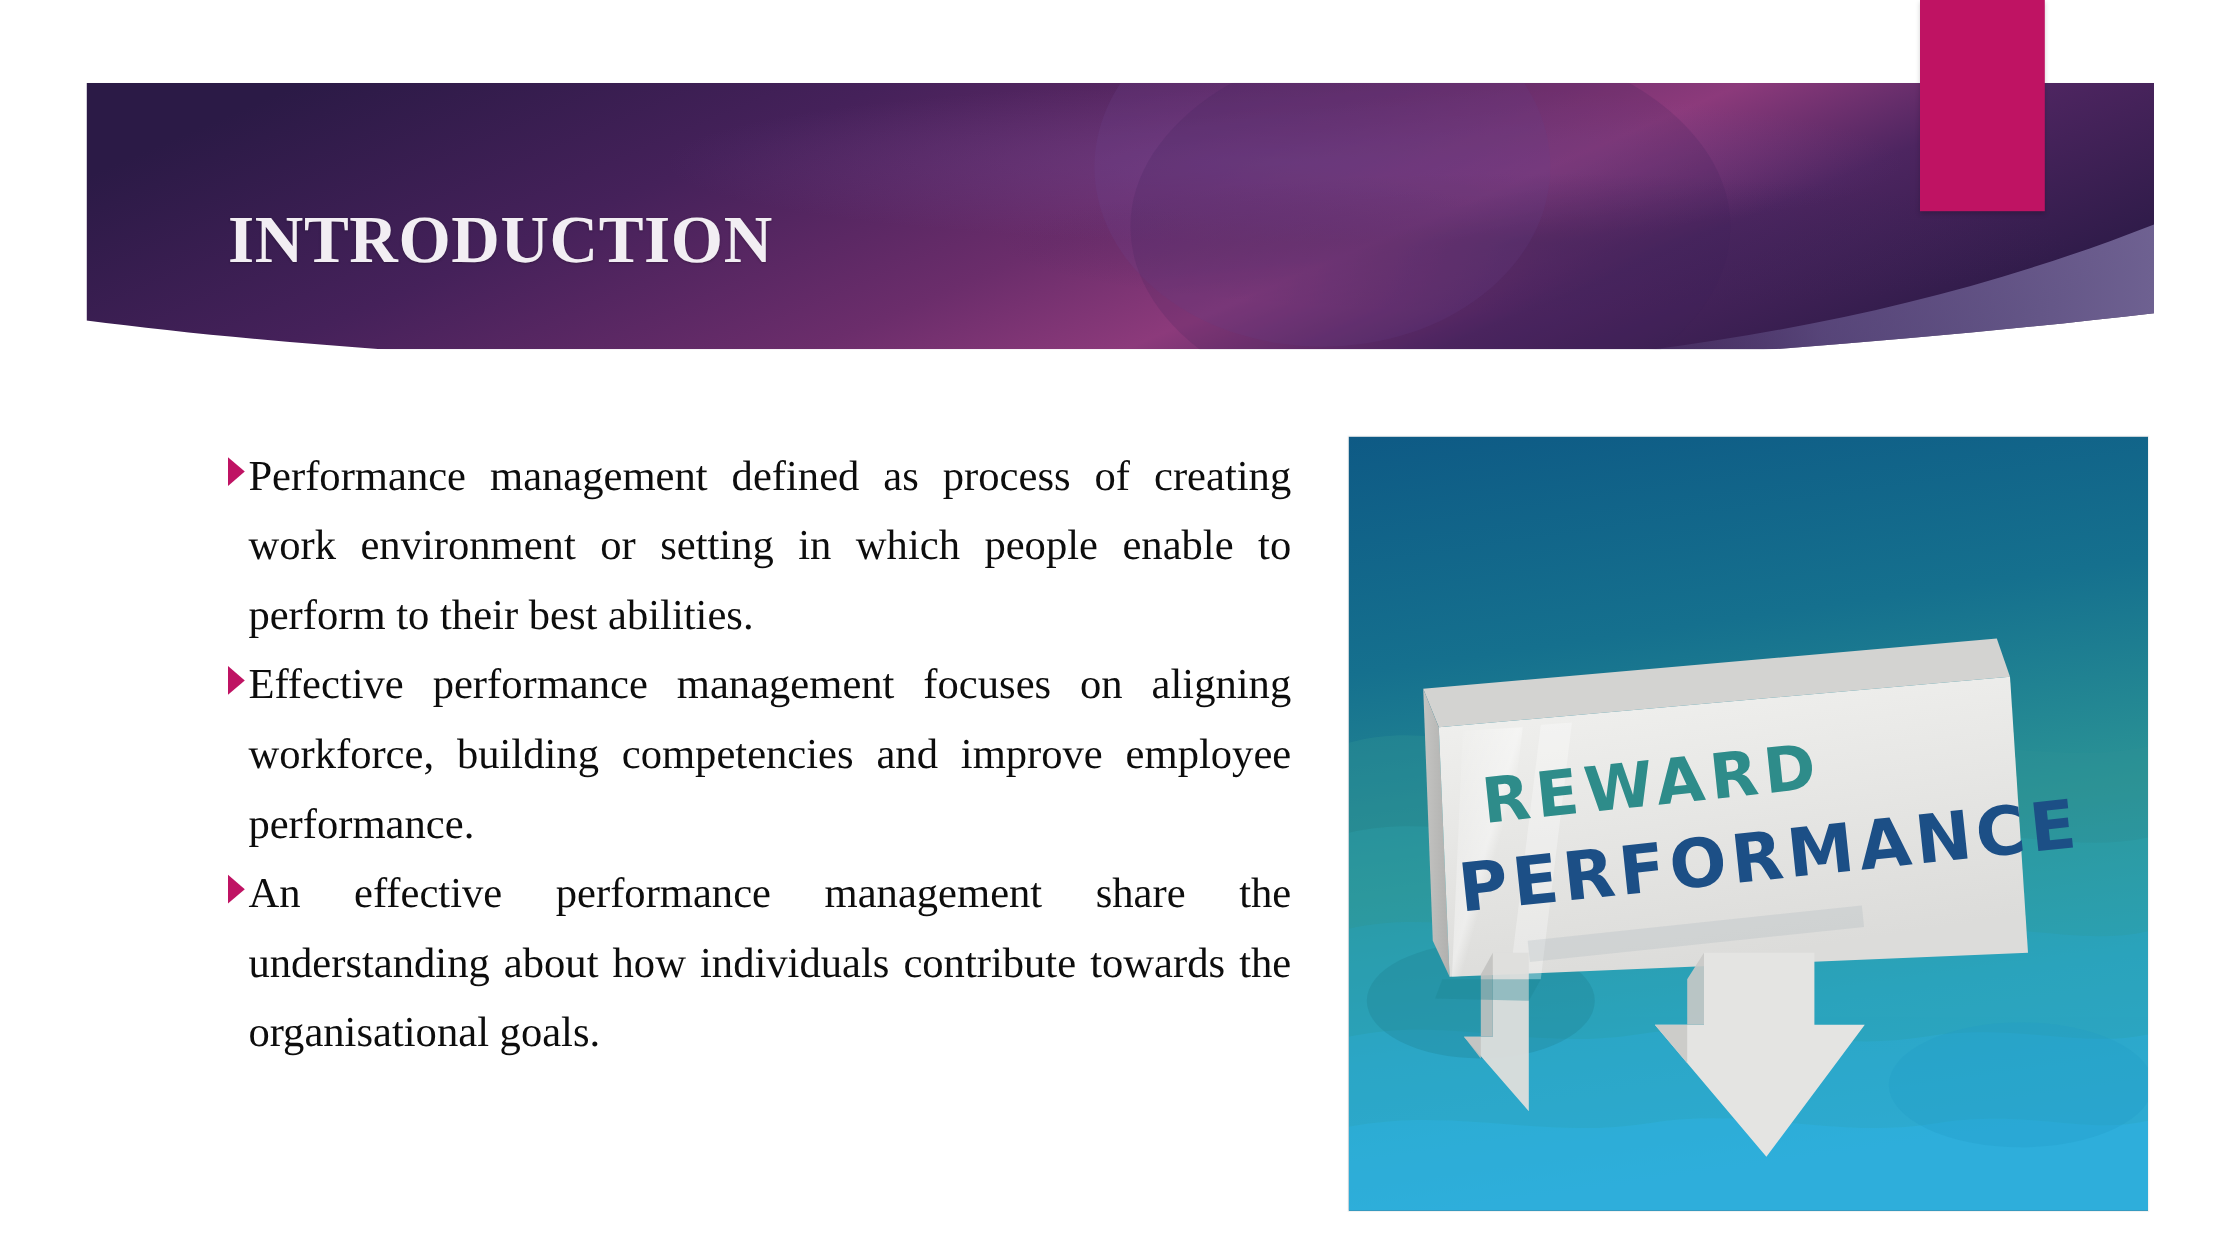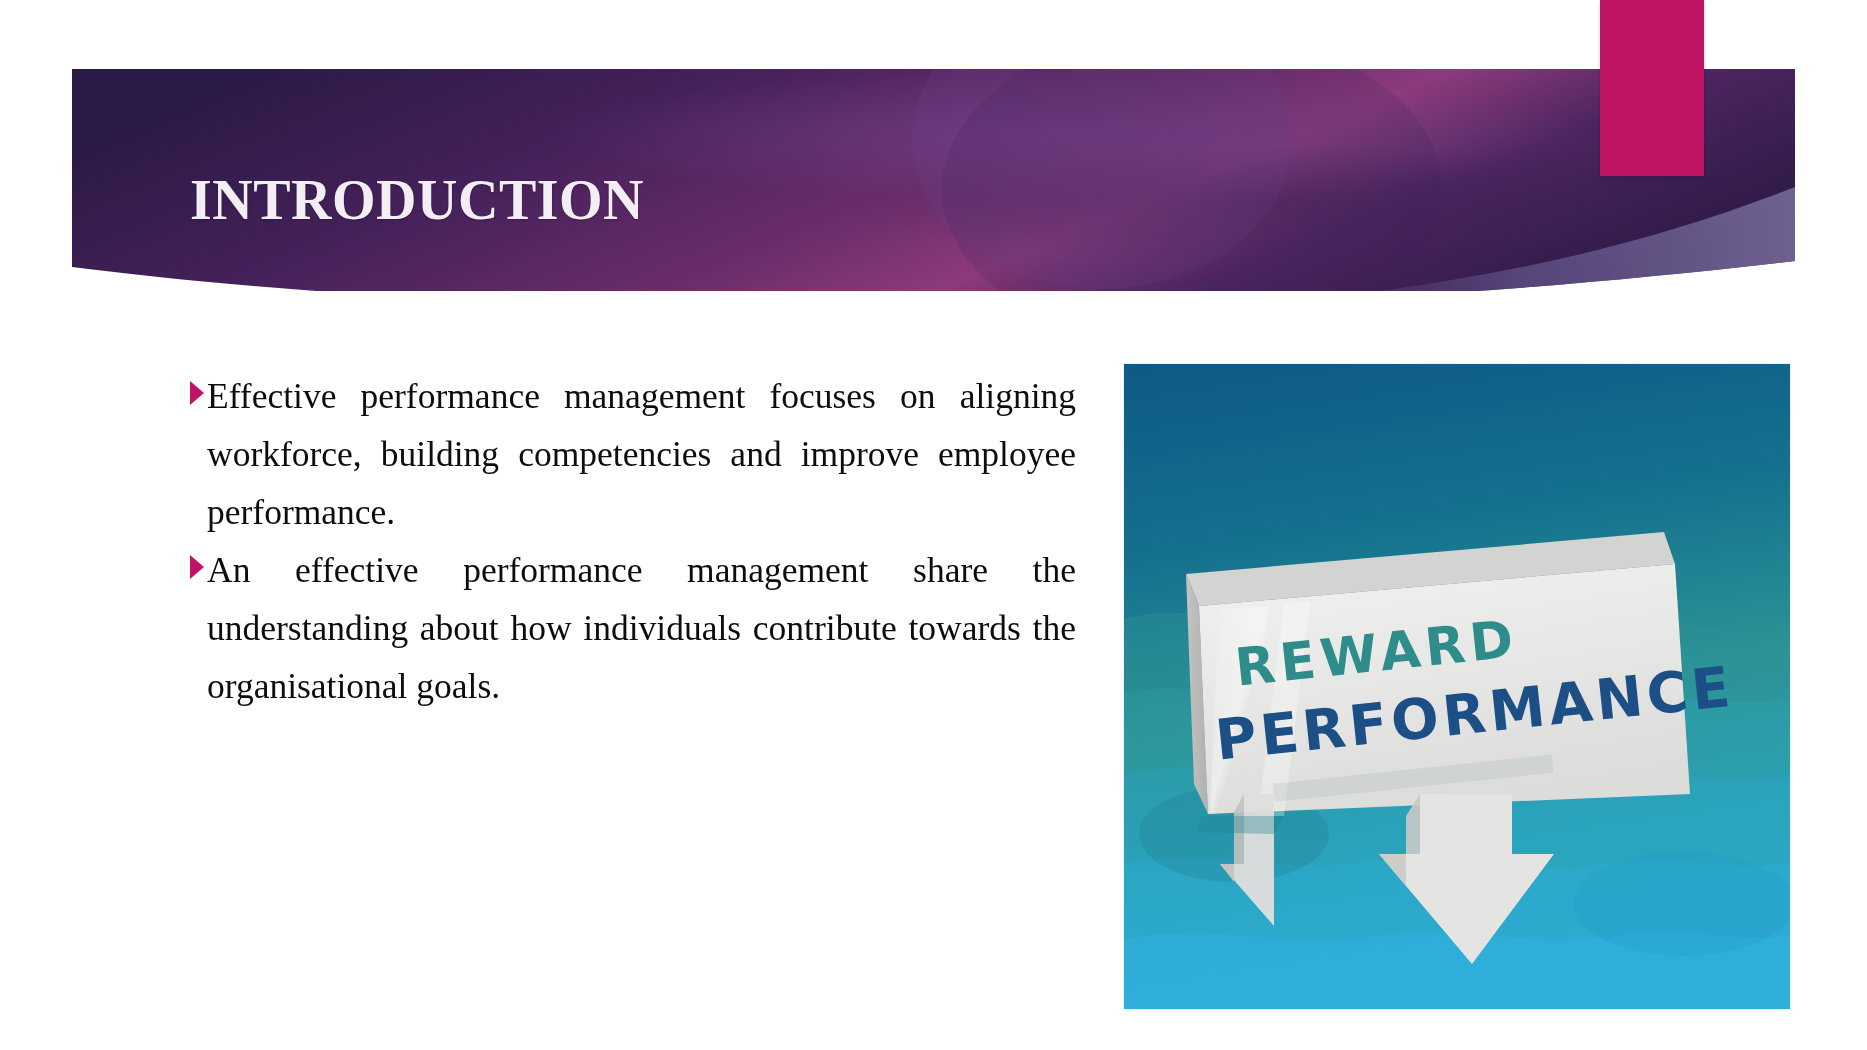--- a/index.html
+++ b/index.html
@@ -168,20 +168,24 @@
           <path d="M1723,118 C1560,182 1400,214 1220,232 L1723,232 Z" fill="url(#swooshGrad)" opacity="0.85"></path>
         </g>
       </svg>
     </div>
 
     <div class="title-text">INTRODUCTION</div>
   </div>
 
   <div class="body-col">
 
+    <p class="bullet-para">
+      <span class="bullet-marker"></span>
+      <span>Performance management defined as process of creating work environment or setting in which people enable to perform to their best abilities.</span>
+    </p>
 
     <p class="bullet-para">
       <span class="bullet-marker"></span>
       <span>Effective performance management focuses on aligning workforce, building competencies and improve employee performance.</span>
     </p>
 
     <p class="bullet-para">
       <span class="bullet-marker"></span>
       <span>An effective performance management share the understanding about how individuals contribute towards the organisational goals.</span>
     </p>

